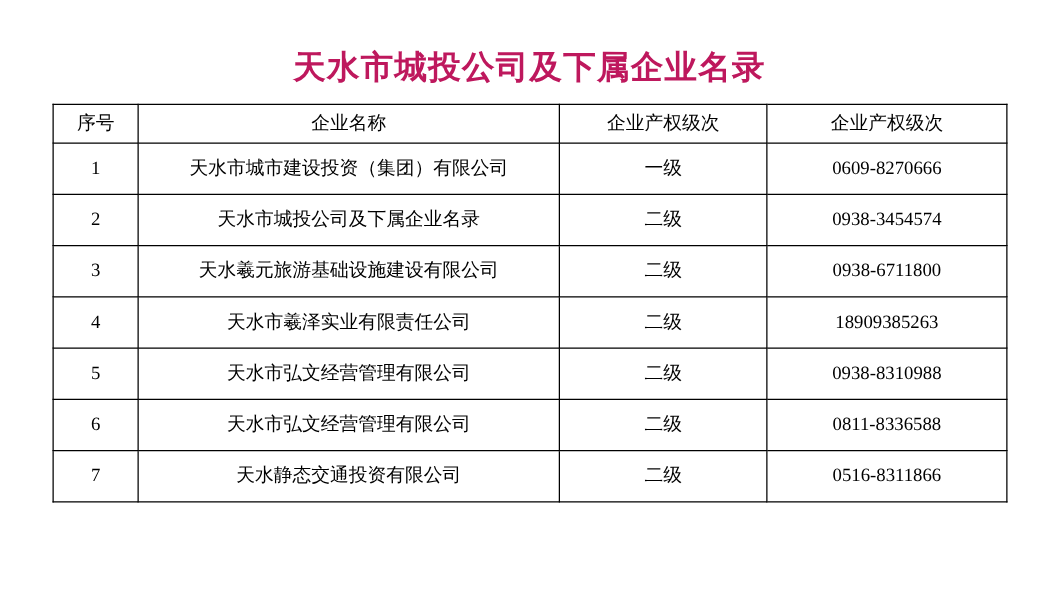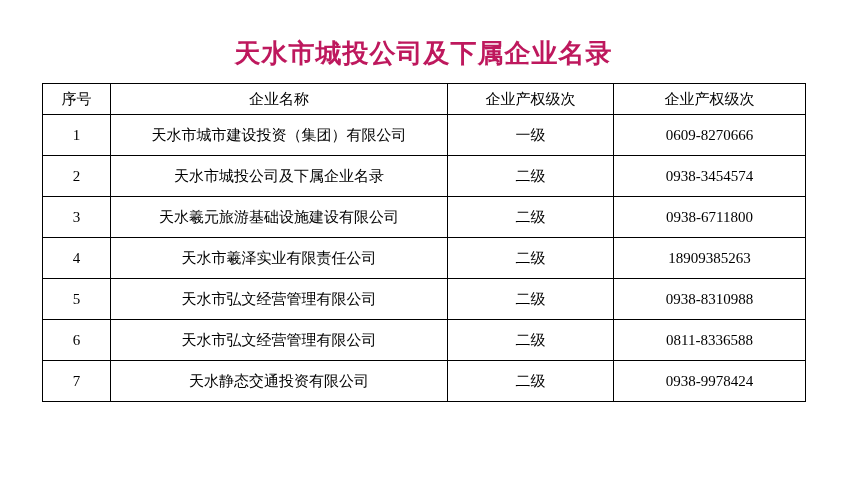--- a/index.html
+++ b/index.html
@@ -124,19 +124,19 @@
         <tr>
           <td class="idx">6</td>
           <td class="name">天水市弘文经营管理有限公司</td>
           <td class="level">二级</td>
           <td class="phone">0811-8336588</td>
         </tr>
         <tr>
           <td class="idx">7</td>
           <td class="name">天水静态交通投资有限公司</td>
           <td class="level">二级</td>
-          <td class="phone">0938-9978424</td>
+          <td class="phone">0516-8311866</td>
         </tr>
       </tbody>
     </table>
   </div>
 
 </div>
 
 </body></html>

